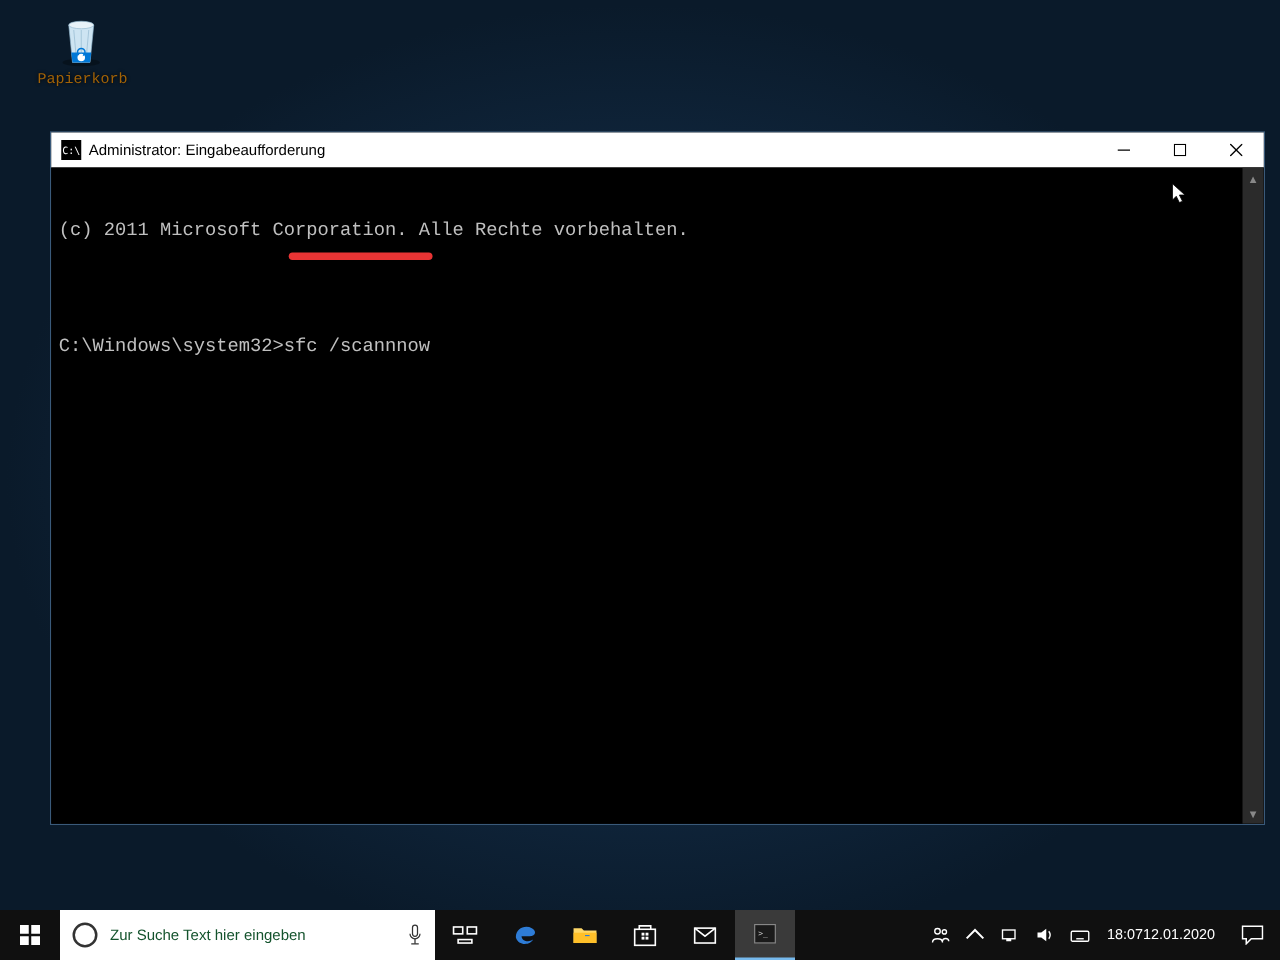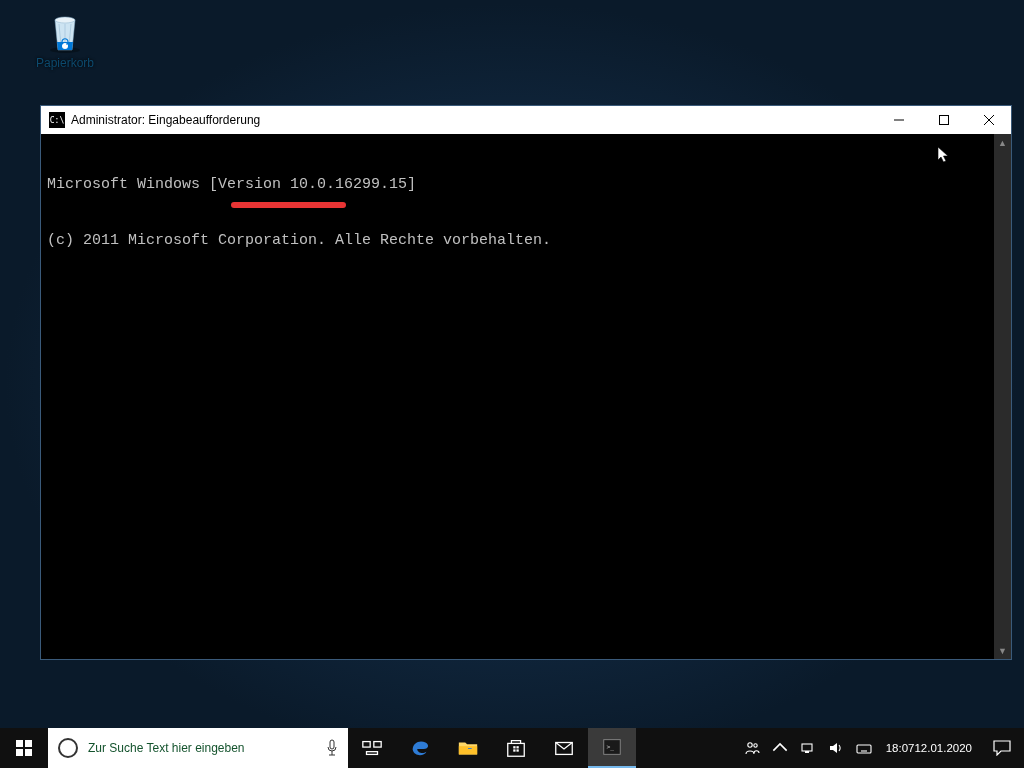--- a/index.html
+++ b/index.html
@@ -18,21 +18,21 @@
       width: 70px;
       text-align: center;
       cursor: default;
     }
     .desktop-icon .bin {
       width: 40px; height: 44px; margin: 0 auto 2px;
       position: relative;
     }
     .desktop-icon .bin svg { width: 100%; height: 100%; }
     .desktop-icon .label {
-      color: #0c4a6e; font-size: 12px; text-shadow: 0 0 3px #000;
+      color: #a16207; font-size: 12px; text-shadow: 0 0 3px #000; font-family: Liberation Mono, monospace;
     }
 
     
     .cmd-window {
       position: absolute;
       left: 40px;
       top: 105px;
       width: 972px;
       height: 555px;
       background: #000;
@@ -220,23 +220,23 @@
     </div>
     <div class="win-btn close">
       <svg viewBox="0 0 10 10">
           <line x1="0" y1="0" x2="10" y2="10" stroke="#000" stroke-width="1"></line>
           <line x1="10" y1="0" x2="0" y2="10" stroke="#000" stroke-width="1"></line>
         </svg>
     </div>
   </div>
   <div class="terminal-body">
     <div class="terminal-text">
-      <span class="terminal-line">Microsoft Windows [Version 10.0.16299.15]</span>
       <span class="terminal-line">(c) 2011 Microsoft Corporation. Alle Rechte vorbehalten.</span>
       <span class="terminal-line"></span>
+      <span class="terminal-line">C:\Windows\system32&gt;sfc /scannnow</span>
     </div>
     <div class="underline-annotation"></div>
     <div class="cursor-arrow">
       <svg viewBox="0 0 14 18">
         <path d="M1 1 L1 14 L4 11 L6.5 16 L9 15 L6.5 10 L11 10 Z" fill="#fff" stroke="#000" stroke-width="0.6"></path>
       </svg>
     </div>
     <div class="scrollbar">
       <div class="sb-arrow">▲</div>
       <div class="sb-arrow">▼</div>

